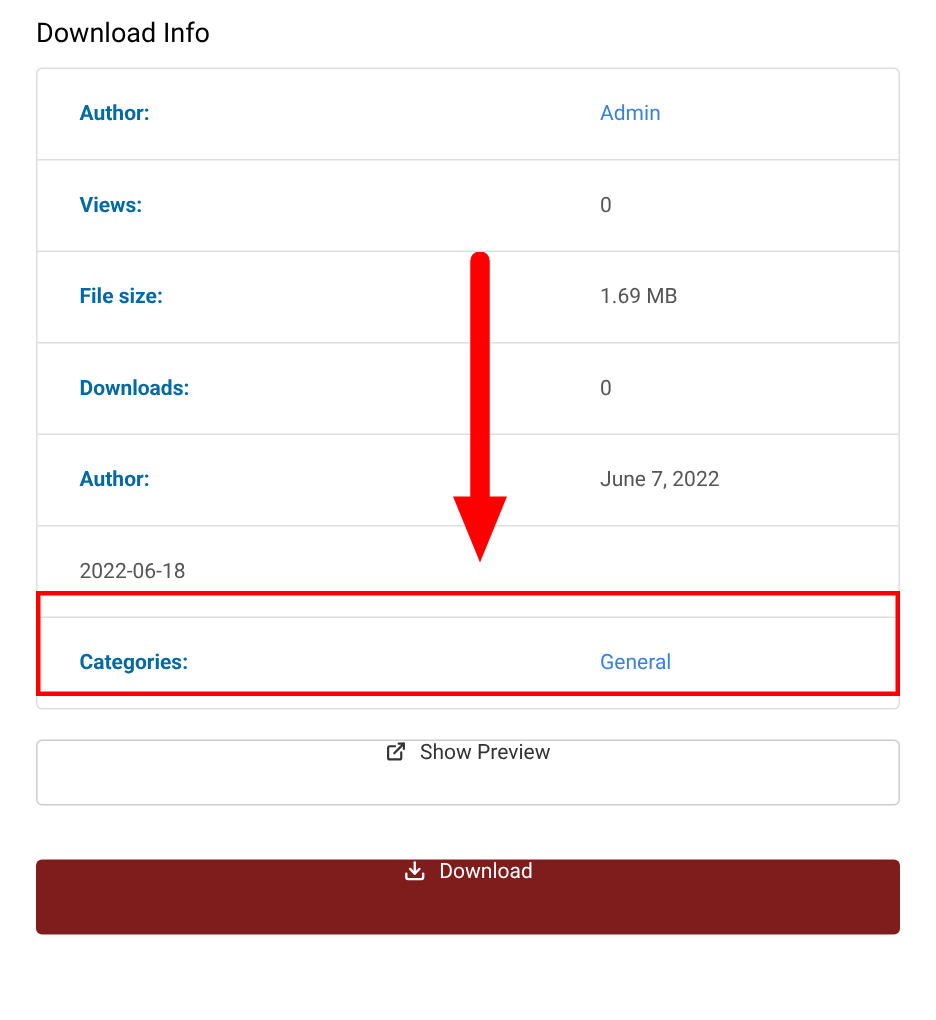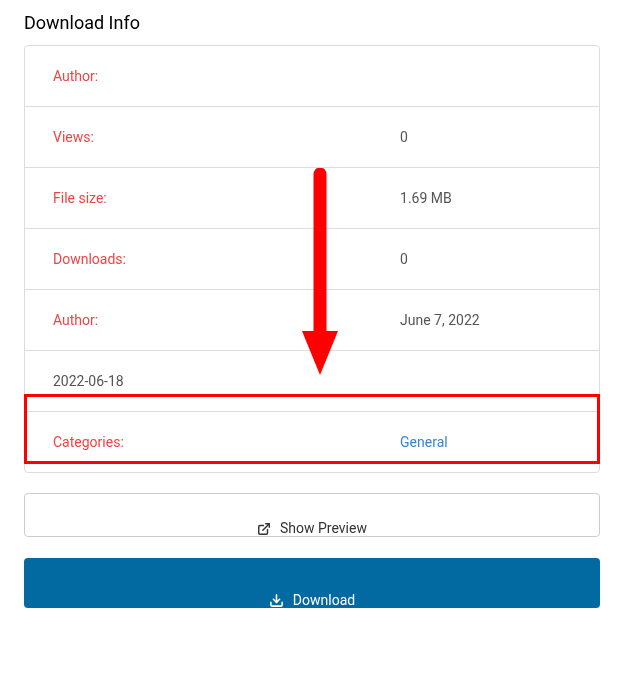--- a/index.html
+++ b/index.html
@@ -29,22 +29,22 @@
       display: flex;
       padding: 22px 28px;
       border-bottom: 1px solid #ddd;
       font-size: 14px;
       position: relative;
     }
     .info-row:last-child {
       border-bottom: none;
     }
     .info-label {
-      font-weight: 400;
-      color: #ef4444;
+      font-weight: 700;
+      color: #0369a1;
       width: 67%;
     }
     .info-value {
       color: #555;
       width: 33%;
     }
     .info-value.link {
       color: #3b82d6;
     }
     .highlight-box {
@@ -58,55 +58,56 @@
     }
     .arrow-overlay {
       position: absolute;
       left: 300px;
       top: 168px;
       pointer-events: none;
     }
     .btn {
       width: 100%;
       display: flex;
-      align-items: flex-end;
+      align-items: flex-start;
       justify-content: center;
       gap: 9px;
       border-radius: 4px;
       font-size: 14px;
       cursor: pointer;
       font-family: inherit;
     }
     .btn-preview {
       margin-top: 20px;
       background: #fff;
       border: 1px solid #ccc;
       color: #333;
       height: 44px;
     }
     .btn-download {
-      margin-top: 21px;
-      background: #0369a1;
+      margin-top: 36px;
+      background: #7f1d1d;
       border: none;
       color: #fff;
       height: 50px;
     }
     .btn svg {
       flex-shrink: 0;
     }
   </style>
 </head>
 <body>
 
 <div class="title">Download Info</div>
 
 <div class="info-card">
 
   <div class="info-row">
     <div class="info-label">Author:</div>
+    <div class="info-value link">Admin</div>
   </div>
 
   <div class="info-row">
     <div class="info-label">Views:</div>
     <div class="info-value">0</div>
   </div>
 
   <div class="info-row">
     <div class="info-label">File size:</div>
     <div class="info-value">1.69 MB</div>

